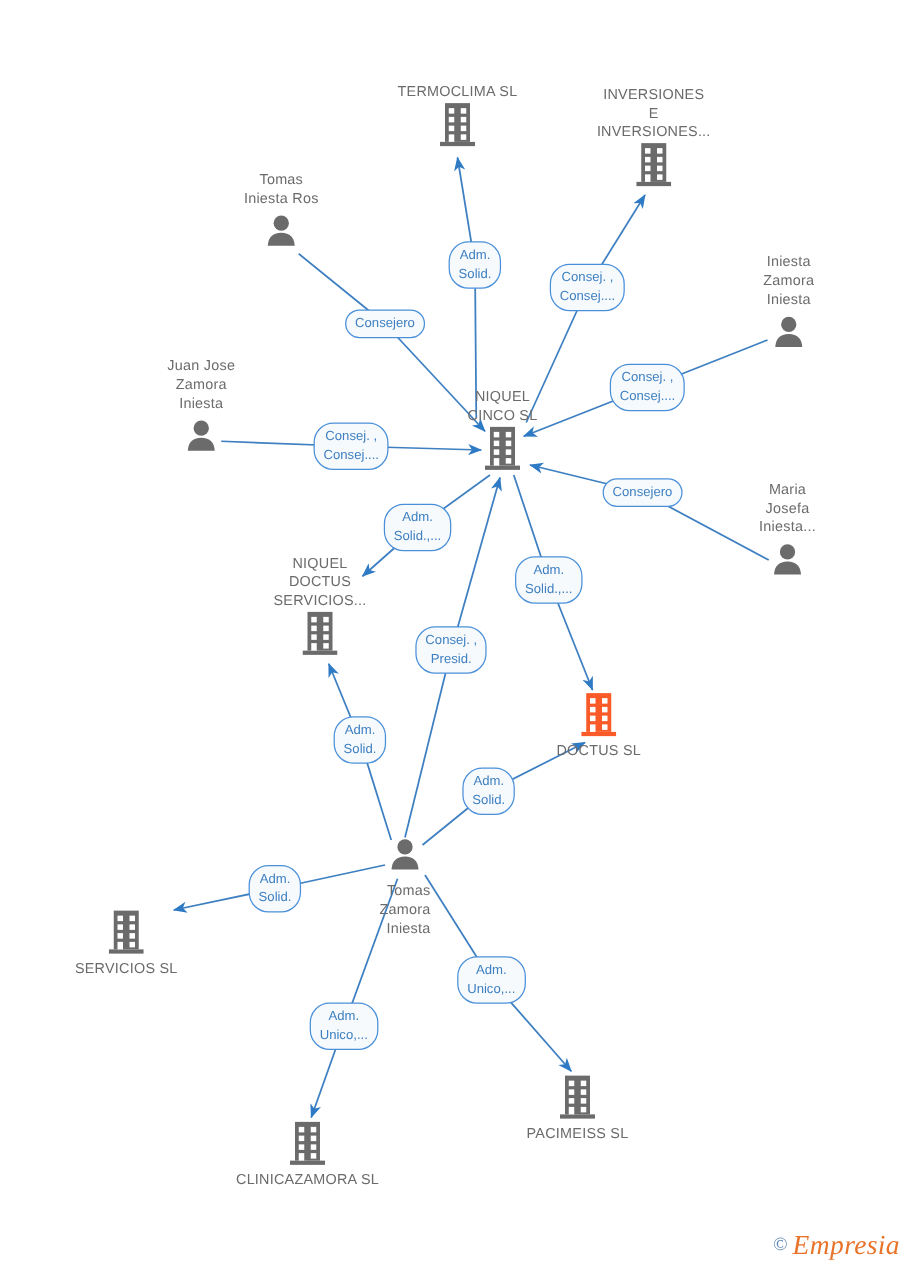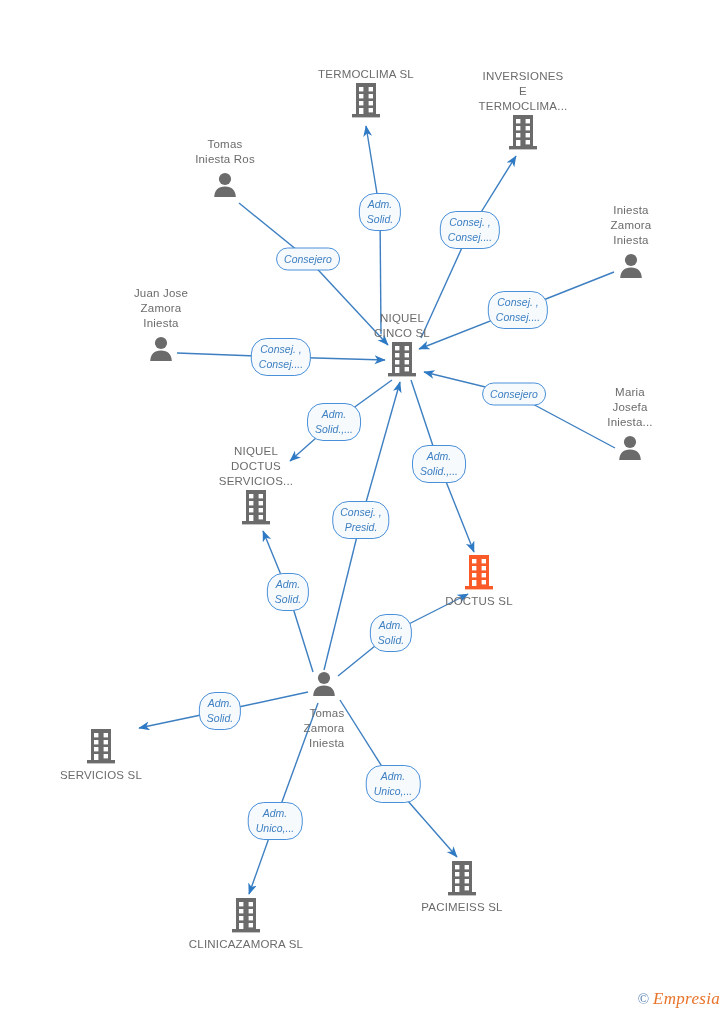--- a/index.html
+++ b/index.html
@@ -56,38 +56,37 @@
     border: 1px solid #4a90d9;
     border-radius: 16px;
     color: #3d7fc1;
     font-size: 10.5px;
     line-height: 15px;
     text-align: center;
     padding: 3px 7px;
     white-space: nowrap;
     font-family: "Liberation Sans", sans-serif;
     box-sizing: border-box;
-    font-style: italic;
   }
   .watermark {
     position: absolute;
     right: 8px;
     bottom: 6px;
     display: flex;
     align-items: center;
     gap: 4px;
   }
   .wm-c {
     color: #5c86b5;
     font-size: 15px;
     font-family: "Liberation Serif", serif;
   }
   .wm-text {
     color: #e8732a;
-    font-size: 17px;
+    font-size: 22px;
     font-style: italic;
     font-family: "Liberation Serif", serif;
     letter-spacing: 0.3px;
   }
 </style>
 </head>
 <body>
 
 <div id="canvas">
 
@@ -156,21 +155,21 @@
             <rect x="7" y="12" width="4.4" height="4.4" fill="#fff"></rect>
             <rect x="16.6" y="12" width="4.4" height="4.4" fill="#fff"></rect>
             <rect x="7" y="19" width="4.4" height="4.4" fill="#fff"></rect>
             <rect x="16.6" y="19" width="4.4" height="4.4" fill="#fff"></rect>
             <rect x="7" y="26" width="4.4" height="6" fill="#fff"></rect>
             <rect x="16.6" y="26" width="4.4" height="4.4" fill="#fff"></rect>
           </svg></div>
         <div class="node-label label-above">
           <div>INVERSIONES</div>
           <div>E</div>
-          <div>TERMOCLIMA...</div>
+          <div>INVERSIONES...</div>
         </div>
       </div>
       <div class="node" style="left: 225px; top: 187px;">
         <div class="node-icon"><svg width="26" height="26" viewBox="0 0 26 26">
             <circle cx="13" cy="7" r="6.1" fill="#6b6b6b"></circle>
             <path d="M13,14.6 C20,14.6 23.4,18.6 23.8,25 L2.2,25 C2.6,18.6 6,14.6 13,14.6 Z" fill="#6b6b6b"></path>
           </svg></div>
         <div class="node-label label-above">
           <div>Tomas</div>
           <div>Iniesta Ros</div>

